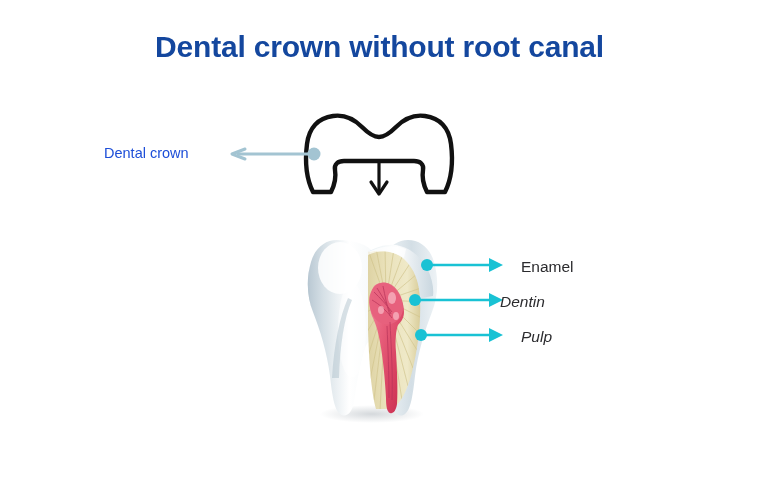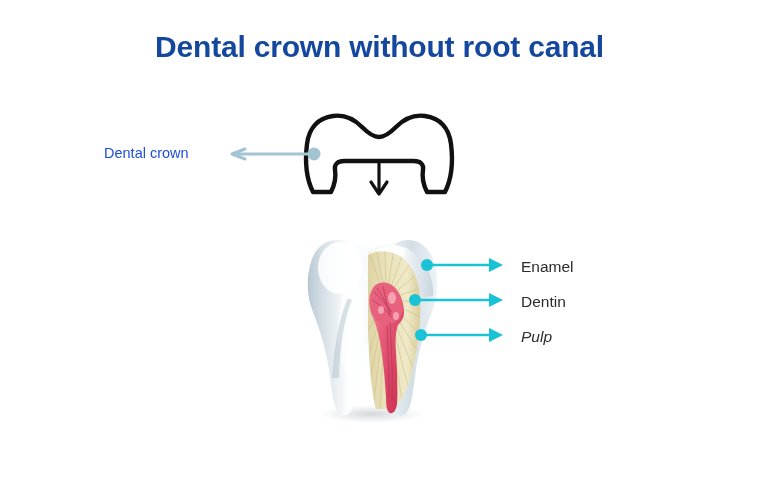--- a/index.html
+++ b/index.html
@@ -55,21 +55,21 @@
   
   .part-label {
     position: absolute;
     font-size: 15.5px;
     font-weight: normal;
     color: #2b2b2e;
     line-height: 20px;
     white-space: nowrap;
   }
   #label-enamel { left: 521px; top: 257px; }
-  #label-dentin { left: 521px; top: 292px; }
+  #label-dentin { left: 500px; top: 292px; font-style: italic; }
   #label-pulp   { left: 521px; top: 327px; font-style: italic; }
 </style>
 </head>
 <body>
 
 <div id="canvas">
 
   <div id="page-title">Dental crown without root canal</div>
 
   <svg class="layer" viewBox="0 0 759 503" xmlns="http://www.w3.org/2000/svg">

